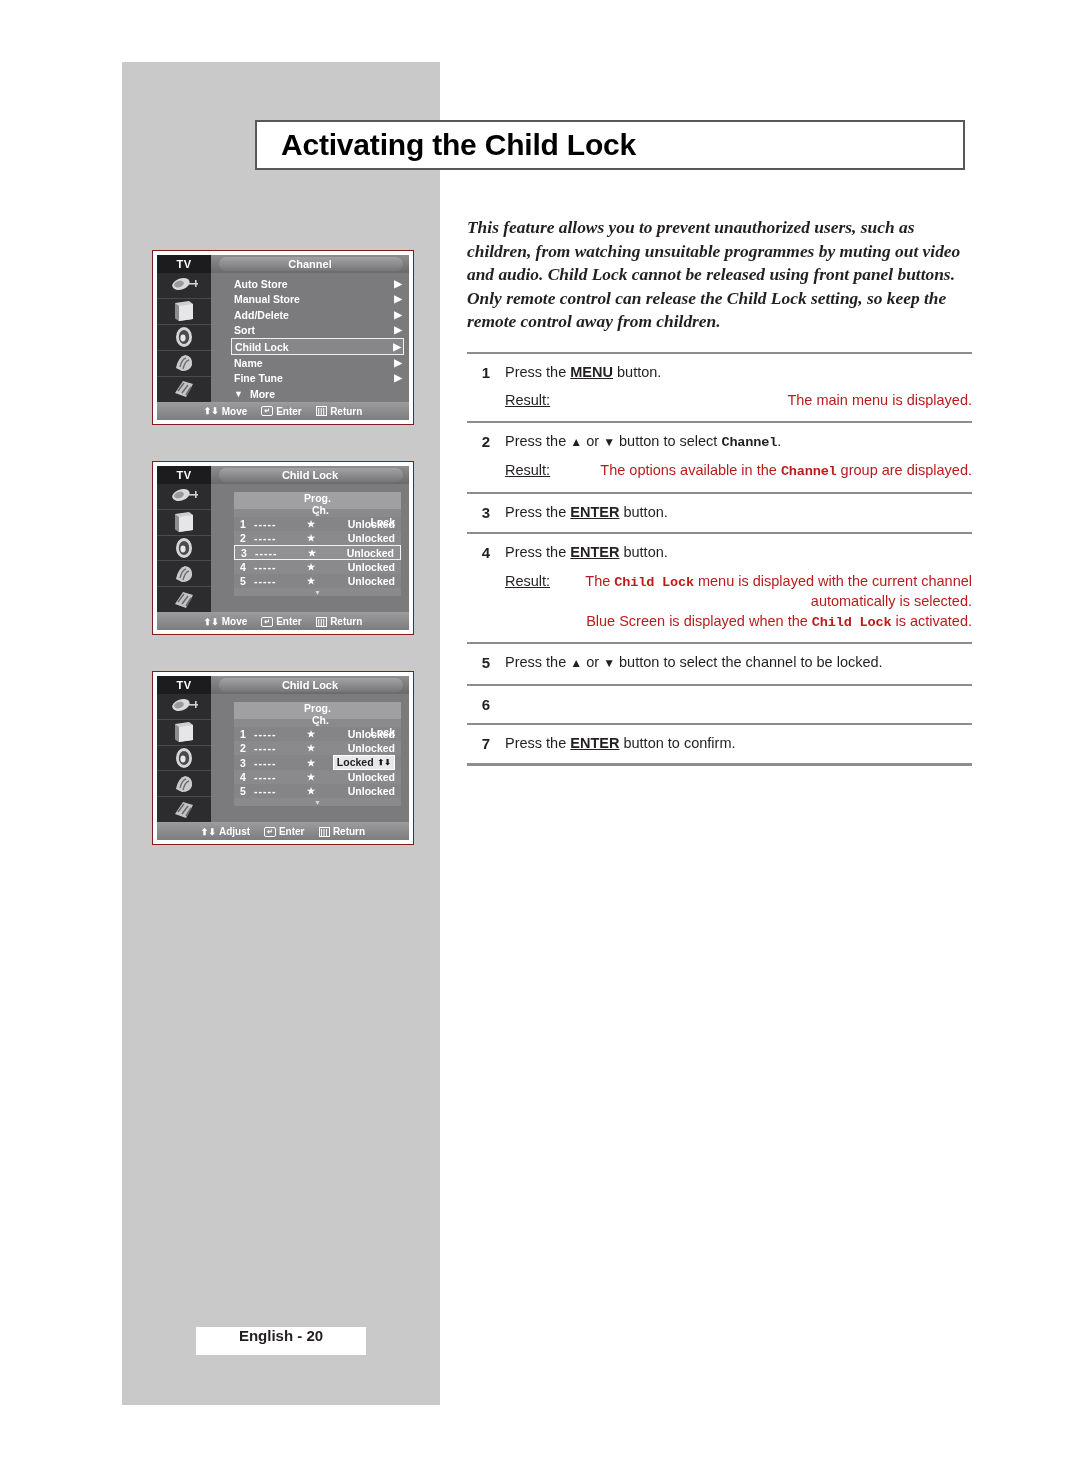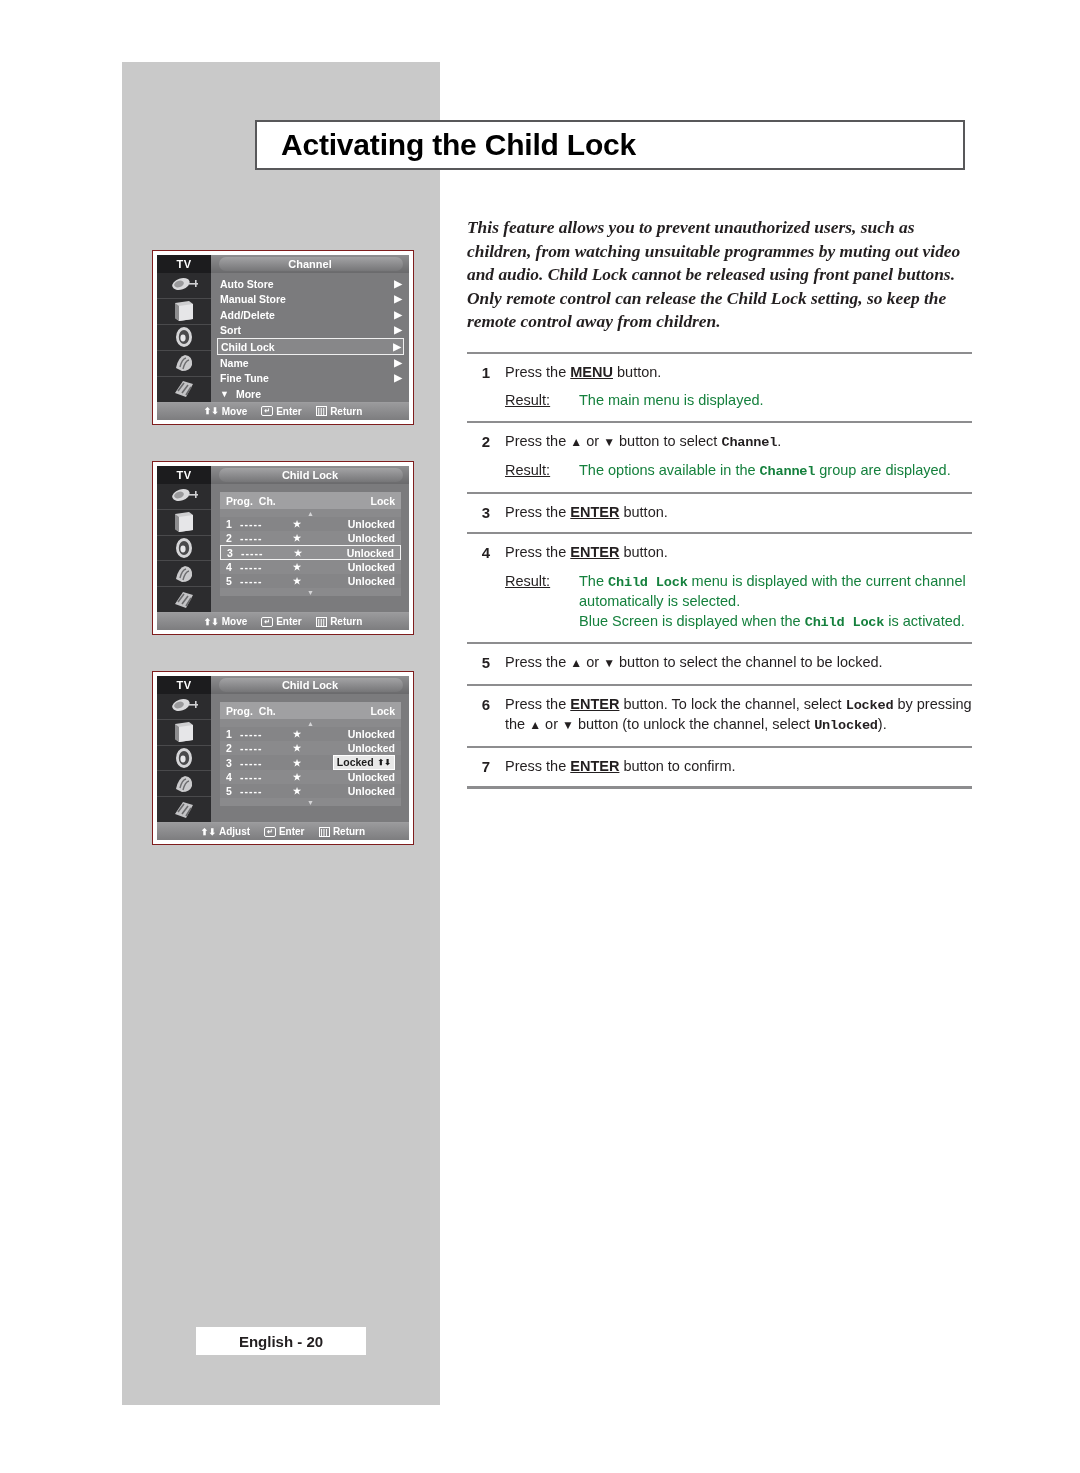--- a/index.html
+++ b/index.html
@@ -100,41 +100,41 @@
   .result-label {
     flex: 0 0 74px;
     text-decoration: underline;
     font-size: 14.5px;
     color: #231f20;
   }
   .result-text {
     flex: 1 1 auto;
     font-size: 14.5px;
     line-height: 19.5px;
-    color: #15803d;
+    color: #b91c1c;
+    text-align: right;
   }
   b.em { font-weight: bold; text-decoration: underline; }
   .mono {
     font-family: "Liberation Mono", monospace;
     font-weight: bold;
     font-size: 13.6px;
     letter-spacing: -0.2px;
   }
   .arrow-gl { font-size: 12px; }
 
   
   .footer-box {
     position: absolute;
     left: 196px;
     top: 1327px;
     width: 170px;
     height: 28px;
     background: #ffffff;
     display: flex;
-    align-items: center;
     justify-content: center;
   }
   .footer-text {
     font-size: 15px;
     font-weight: bold;
     color: #231f20;
   }
 
   
   .osd {
@@ -209,21 +209,21 @@
     align-items: center;
     justify-content: center;
     position: relative;
   }
   .side-icon:last-child { border-bottom: none; }
   .side-icon svg { display: block; }
 
   .osd-main {
     flex: 1 1 auto;
     background: #7b7b7d;
-    padding: 3px 5px 0 6px;
+    padding: 3px 5px 0 20px;
     position: relative;
   }
 
   
   .menu-row {
     height: 15.5px;
     display: flex;
     align-items: center;
     color: #ffffff;
     font-size: 10.5px;
@@ -258,20 +258,21 @@
   .tbl-head {
     display: flex;
     align-items: center;
     height: 17px;
     background: #a0a0a2;
     color: #ffffff;
     font-size: 10.5px;
     font-weight: bold;
     padding: 0 6px;
     box-sizing: border-box;
+    flex-direction: column;
   }
   .tbl-head .h-prog { flex: 0 0 auto; }
   .tbl-head .h-lock { margin-left: auto; }
   .scroll-mark {
     height: 8px;
     background: #8a8a8c;
     display: flex;
     align-items: center;
     justify-content: center;
     color: #d5d5d7;
@@ -731,23 +732,20 @@
   <div class="step">
     <div class="step-num">5</div>
     <div class="step-body">
       <span class="line">Press the <span class="arrow-gl">▲</span> or <span class="arrow-gl">▼</span> button to select the channel to be locked.</span>
     </div>
   </div>
   <div class="rule"></div>
 
   <div class="step">
     <div class="step-num">6</div>
-    <div class="step-body">
-      <span class="line">Press the <b class="em">ENTER</b> button. To lock the channel, select <span class="mono">Locked</span> by pressing the <span class="arrow-gl">▲</span> or <span class="arrow-gl">▼</span> button (to unlock the channel, select <span class="mono">Unlocked</span>).</span>
-    </div>
   </div>
   <div class="rule"></div>
 
   <div class="step">
     <div class="step-num">7</div>
     <div class="step-body">
       <span class="line">Press the <b class="em">ENTER</b> button to confirm.</span>
     </div>
   </div>
   <div class="rule thick"></div>

